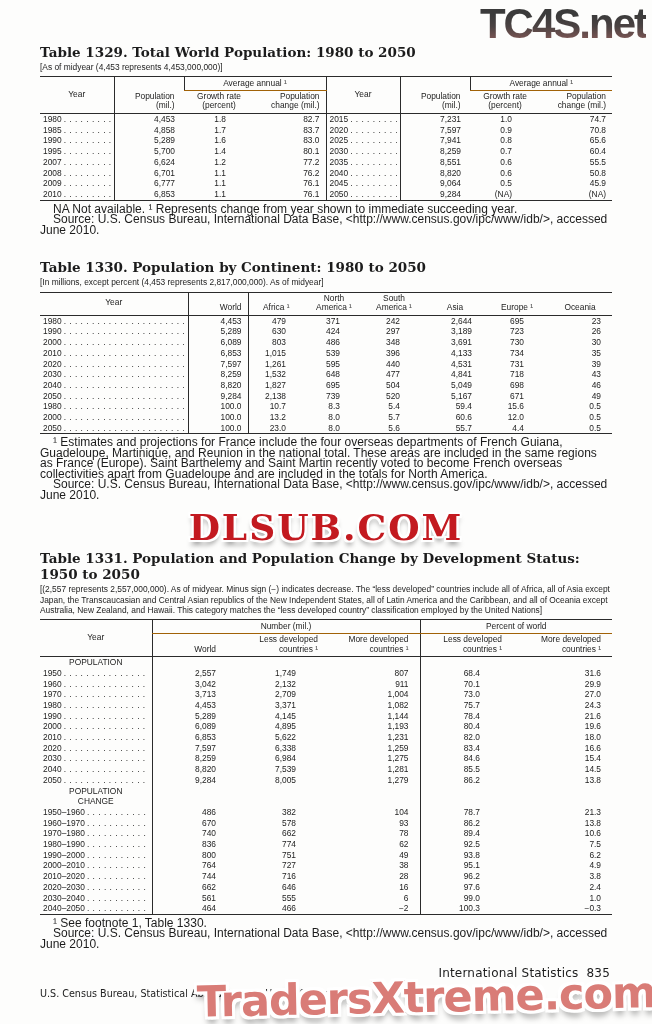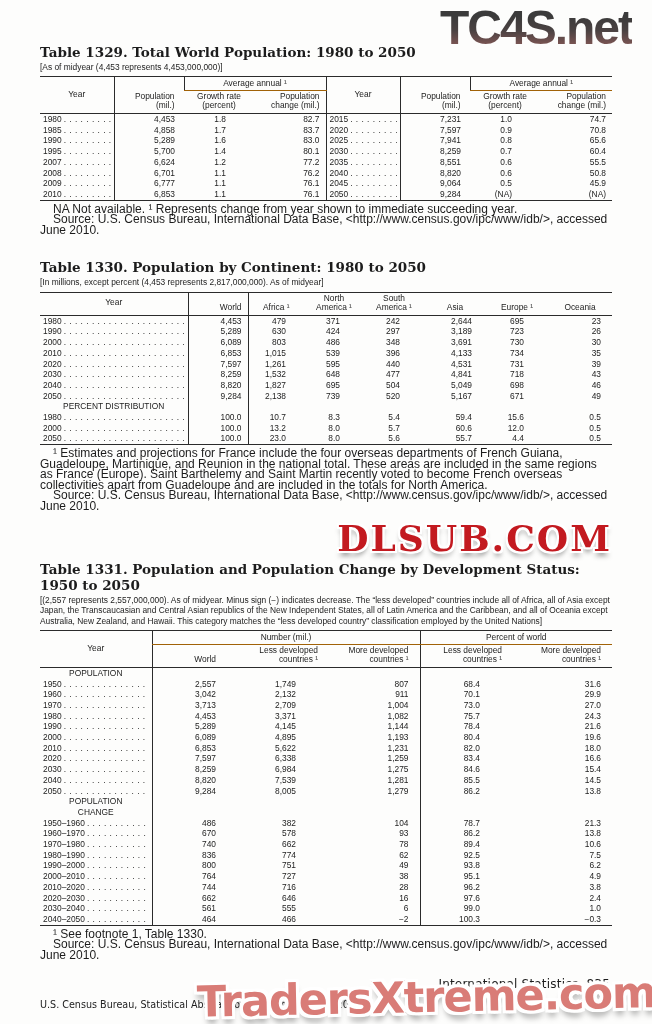--- a/index.html
+++ b/index.html
@@ -2,28 +2,28 @@
 <html><head>
 <meta charset="utf-8">
 <style>
   *{margin:0;padding:0;box-sizing:border-box}
   html,body{background:#9a9a9a}
   .page{width:652px;height:1024px;margin:0 auto;background:#fdfdfc;position:relative;
         font-family:"Liberation Sans",sans-serif;color:#1c1c1c;overflow:hidden}
   .content{padding:44px 40px 0 40px}
 
   
-  .tc4s{position:absolute;top:0;right:20px;font-family:"Liberation Sans",sans-serif;
-        font-weight:700;font-size:48px;letter-spacing:-2px;transform:scaleY(1.02);
+  .tc4s{position:absolute;top:0;right:6px;font-family:"Liberation Sans",sans-serif;
+        font-weight:700;font-size:42px;letter-spacing:-2px;transform:scaleY(1.02);
         color:#4a3a39}
   @supports (-webkit-background-clip:text){
     .tc4s{background:linear-gradient(180deg,#3b3b3b 30%,#4a4242 55%,#7d5654 82%,#936a66);
           -webkit-background-clip:text;background-clip:text;color:transparent}
   }
-  .dlsub{text-align:right;font-family:"DejaVu Serif",serif;font-weight:700;
+  .dlsub{text-align:center;font-family:"DejaVu Serif",serif;font-weight:700;
          font-size:36px;letter-spacing:2px;color:#c31a20;margin:6px 0 2px 0;
          text-shadow:-2px -2px 0 #fff,2px -2px 0 #fff,-2px 2px 0 #fff,2px 2px 0 #fff,
                      -2px 0 0 #fff,2px 0 0 #fff,0 -2px 0 #fff,0 2px 0 #fff,
                      0 5px 5px rgba(0,0,0,.38)}
   .traders{position:absolute;right:-4px;bottom:2px;font-family:"DejaVu Sans",sans-serif;
            font-weight:700;font-size:43px;letter-spacing:-1px;color:#d97c77;
            -webkit-text-stroke:1.6px #7d2a2a;paint-order:stroke fill;
            transform:rotate(-1.2deg);
            text-shadow:-3px -3px 0 #fff,3px -3px 0 #fff,-3px 3px 0 #fff,3px 3px 0 #fff,
                        0 -3px 0 #fff,0 3px 0 #fff,-3px 0 0 #fff,3px 0 0 #fff,
@@ -417,30 +417,20 @@
               </td>
               <td class="num vl pr6">9,284</td>
               <td class="num vl pr18">2,138</td>
               <td class="num pr24">739</td>
               <td class="num pr24">520</td>
               <td class="num pr14">5,167</td>
               <td class="num pr24">671</td>
               <td class="num pr10">49</td>
             </tr>
             <tr>
-              <td class="sec">PERCENT DISTRIBUTION</td>
-              <td class="num vl pr6"></td>
-              <td class="num vl pr18"></td>
-              <td class="num pr24"></td>
-              <td class="num pr24"></td>
-              <td class="num pr14"></td>
-              <td class="num pr24"></td>
-              <td class="num pr10"></td>
-            </tr>
-            <tr>
               <td class="yr">
                 <div class="yw">
                   <span>1980</span>
                   <span class="dots"></span>
                 </div>
               </td>
               <td class="num vl pr6">100.0</td>
               <td class="num vl pr18">10.7</td>
               <td class="num pr24">8.3</td>
               <td class="num pr24">5.4</td>

